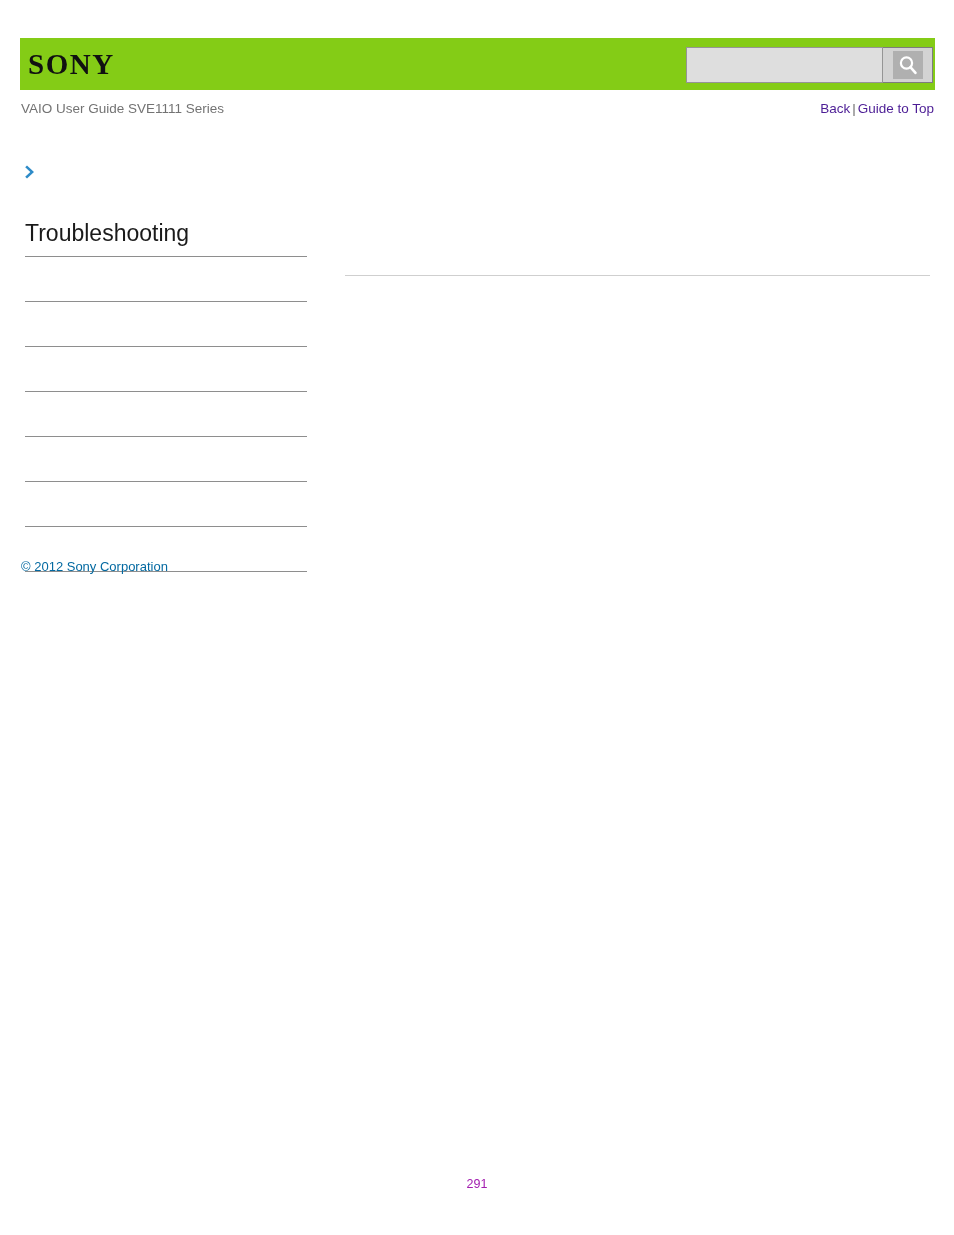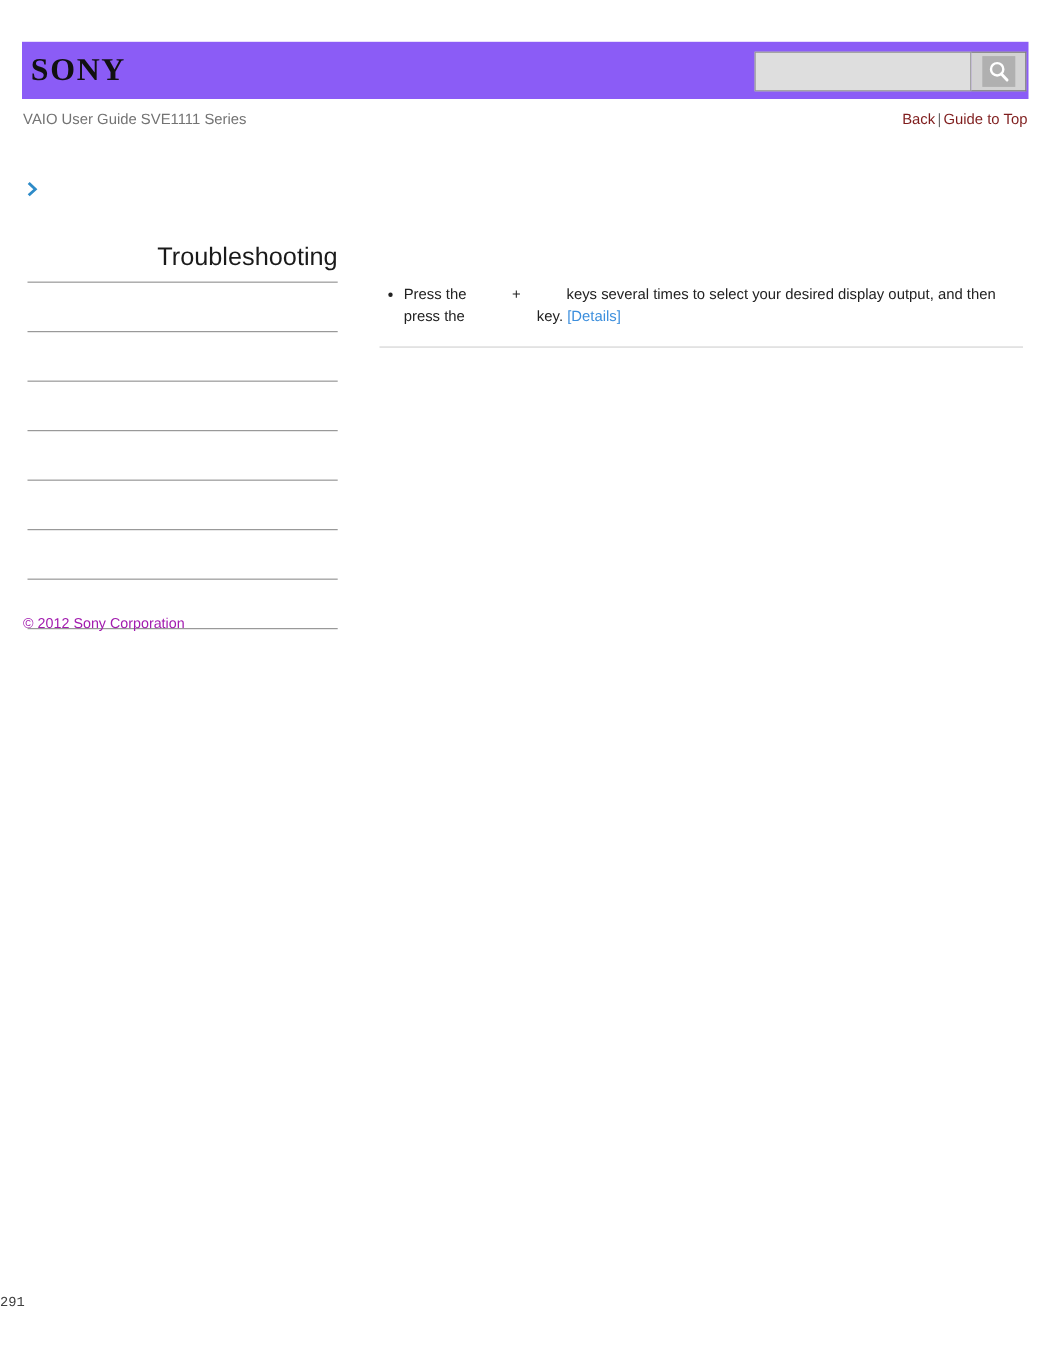--- a/index.html
+++ b/index.html
@@ -17,21 +17,21 @@
     -webkit-font-smoothing: antialiased;
   }
 
   
   .header-bar {
     position: absolute;
     left: 20px;
     top: 38px;
     width: 915px;
     height: 52px;
-    background: #8b5cf6;
+    background: #84cc16;
     box-sizing: border-box;
   }
   .sony-logo {
     position: absolute;
     left: 8px;
     top: 7px;
     font-family: "Liberation Serif", serif;
     font-weight: bold;
     font-size: 29px;
     letter-spacing: 1.5px;
@@ -92,21 +92,21 @@
   }
   .nav-links {
     position: absolute;
     right: 20px;
     top: 101px;
     font-size: 13.5px;
     color: #6a6a6a;
     white-space: nowrap;
   }
   .nav-links a {
-    color: #7f1d1d;
+    color: #4c1d95;
     text-decoration: none;
   }
   .nav-links .sep {
     color: #6a6a6a;
     padding: 0 2px;
   }
 
   
   .breadcrumb-row {
     position: absolute;
@@ -132,21 +132,20 @@
     top: 218px;
     width: 282px;
   }
   .sidebar-title {
     font-size: 23px;
     font-weight: normal;
     color: #1a1a1a;
     margin: 0;
     padding: 0 0 8px 0;
     line-height: 30px;
-    text-align: right;
   }
   .sidebar-rule {
     border: 0;
     border-top: 1px solid #8e8e8e;
     margin: 0;
     height: 0;
   }
   .side-item {
     min-height: 45px;
     box-sizing: border-box;
@@ -158,21 +157,21 @@
     padding: 2px 0;
     line-height: 17px;
   }
 
   
   .copyright {
     position: absolute;
     left: 21px;
     top: 559px;
     font-size: 13px;
-    color: #a21caf;
+    color: #0369a1;
     white-space: nowrap;
   }
 
   
   .content {
     position: absolute;
     left: 345px;
     top: 258px;
     width: 585px;
   }
@@ -221,24 +220,23 @@
     height: 0;
     width: 585px;
   }
 
   
   .page-number {
     position: absolute;
     left: 0;
     right: 0;
     top: 1177px;
-    text-align: left;
+    text-align: center;
     font-size: 12.5px;
-    color: #404040;
-    font-family: Liberation Mono, monospace;
+    color: #a21caf;
   }
 </style>
 </head>
 <body>
 
 <div class="header-bar">
   <div class="sony-logo">SONY</div>
 
   <div class="search-wrap">
     <input class="search-input" type="text" value="" placeholder="" style="">
@@ -291,28 +289,16 @@
     <span></span>
   </div>
   <div class="side-item">
     <span></span>
   </div>
 </div>
 
 <div class="copyright">© 2012 Sony Corporation</div>
 
 <div class="content">
-  <ul class="bullet-list">
-    <li>
-      <span>Press the</span>
-      <span class="keygap"></span>
-      <span>+</span>
-      <span class="keygap"></span>
-      <span>keys several times to select your desired display output, and then press the</span>
-      <span class="keygap-wide"></span>
-      <span>key.</span>
-      <a class="details-link" href="#">[Details]</a>
-    </li>
-  </ul>
   <hr class="content-rule">
 </div>
 
 <div class="page-number">291</div>
 
 </body></html>

